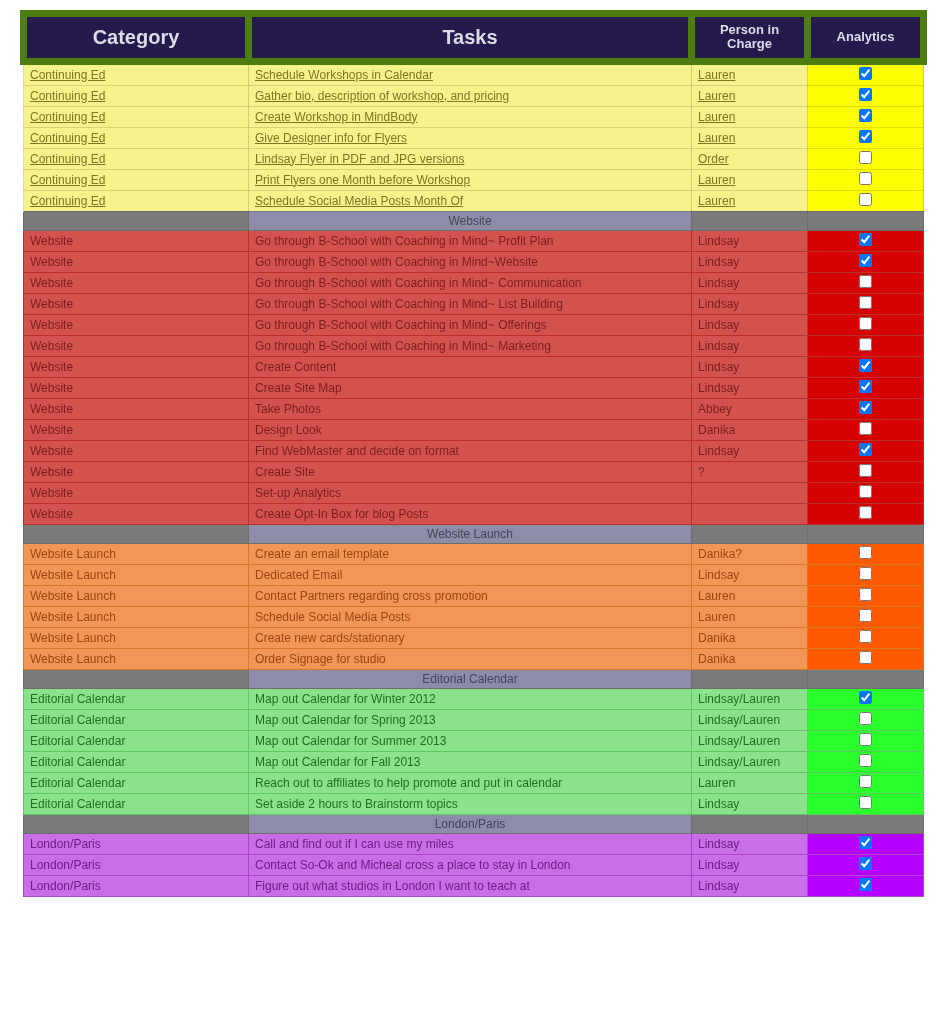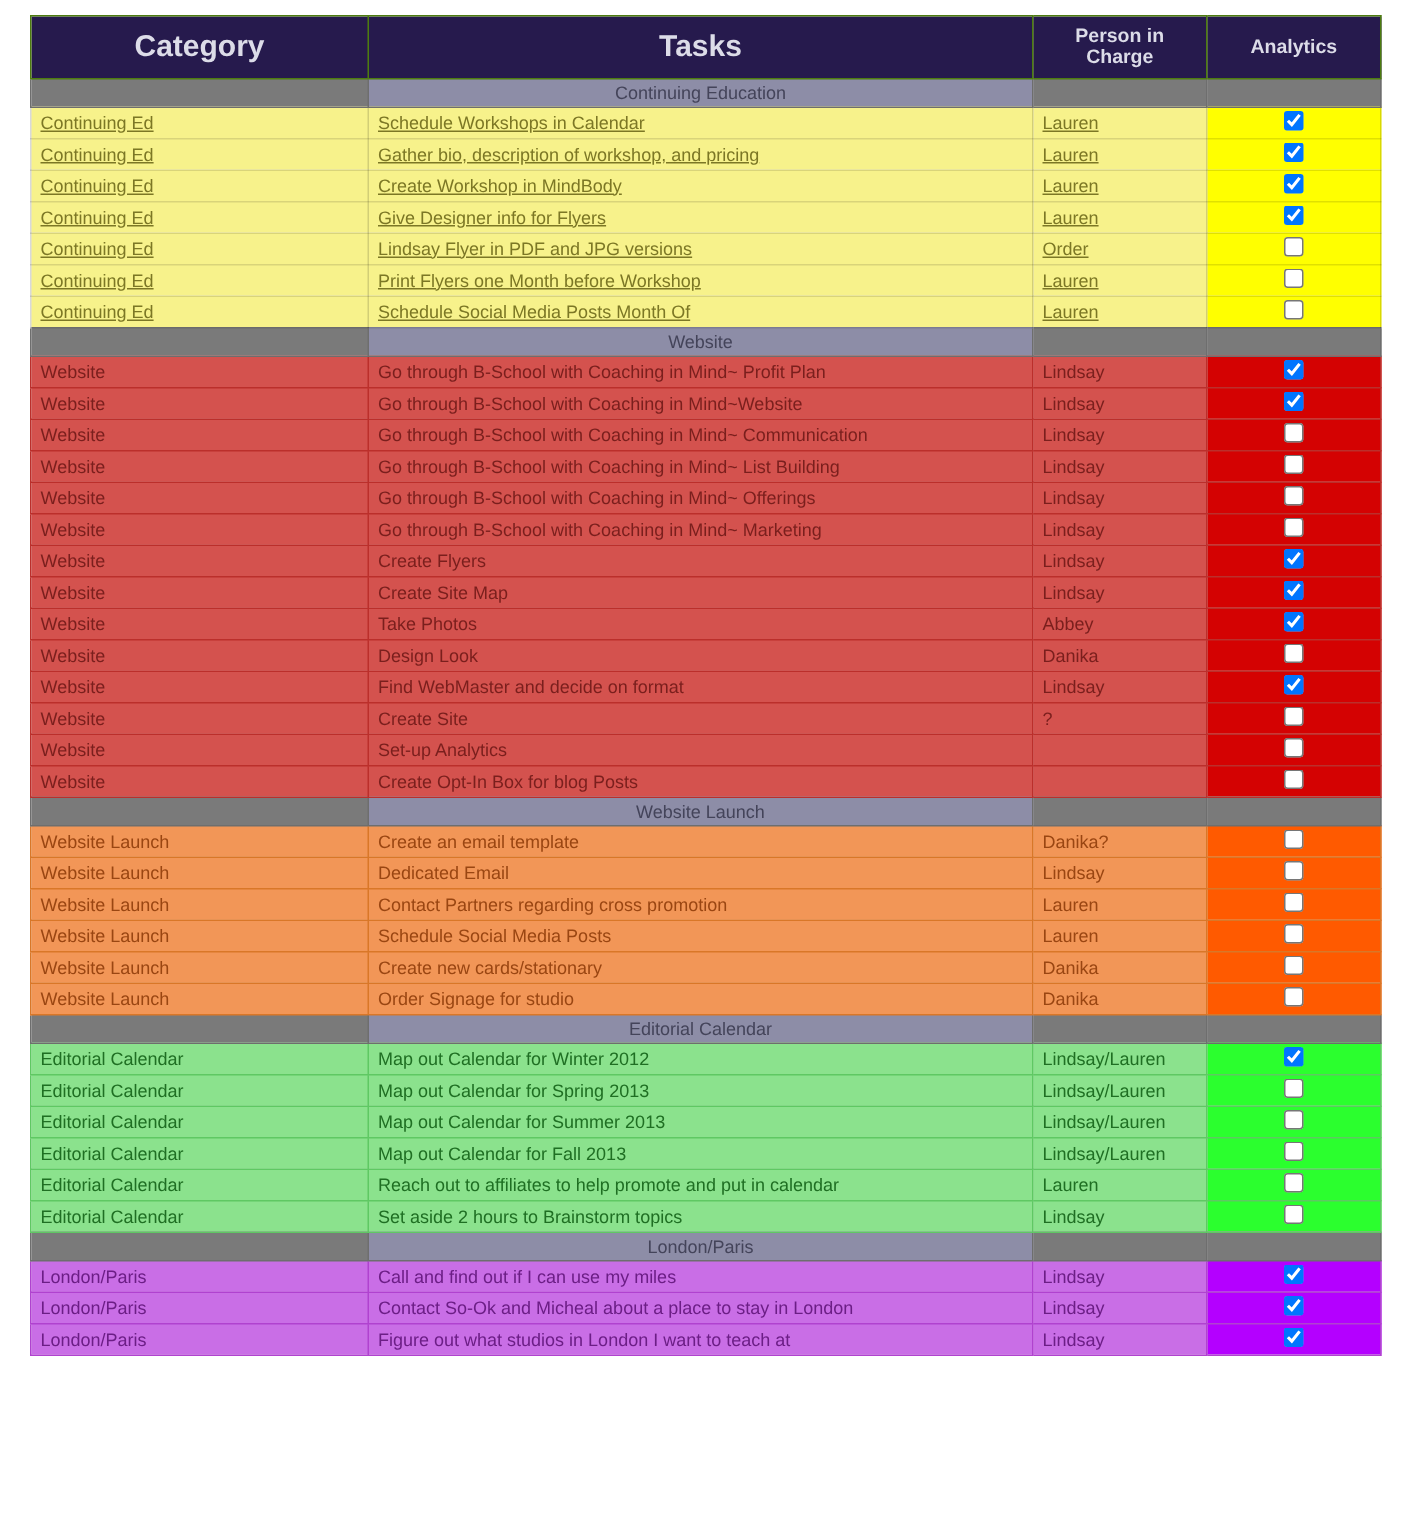--- a/index.html
+++ b/index.html
@@ -27,21 +27,21 @@
   col.c-cat   {width:225px;}
   col.c-task  {width:443px;}
   col.c-pers  {width:116px;}
   col.c-sched {width:116px;}
   th{
     background:#261a4d;
     color:#dcdce8;
     font-weight:600;
     font-size:20px;
     padding:6px 20px;
-    border:1px solid #4d7c0f;
+    border:7px solid #4d7c0f;
     margin-left:44px;
   }
   th.small{font-size:13px; line-height:1.1;}
   td{
     font-size:12px;
     padding:3px 6px;
     height:14px;
     vertical-align:middle;
     border-left:1px solid rgba(0,0,0,.15);
     border-right:1px solid rgba(0,0,0,.15);
@@ -97,26 +97,20 @@
     </colgroup>
     <thead>
       <tr>
         <th>Category</th>
         <th>Tasks</th>
         <th class="small">Person in Charge</th>
         <th class="small">Analytics</th>
       </tr>
     </thead>
     <tbody id="tbody">
-        <tr class="sep">
-          <td></td>
-          <td class="sep-label">Continuing Education</td>
-          <td></td>
-          <td></td>
-        </tr>
         <tr class="sec-yellow">
           <td>Continuing Ed</td>
           <td>Schedule Workshops in Calendar</td>
           <td>Lauren</td>
           <td class="sched"><input type="checkbox" checked="" style=""></td>
         </tr>
         <tr class="sec-yellow">
           <td>Continuing Ed</td>
           <td>Gather bio, description of workshop, and pricing</td>
           <td>Lauren</td>
@@ -189,21 +183,21 @@
           <td class="sched"><input type="checkbox" style=""></td>
         </tr>
         <tr class="sec-red">
           <td>Website</td>
           <td>Go through B-School with Coaching in Mind~ Marketing</td>
           <td>Lindsay</td>
           <td class="sched"><input type="checkbox" style=""></td>
         </tr>
         <tr class="sec-red">
           <td>Website</td>
-          <td>Create Flyers</td>
+          <td>Create Content</td>
           <td>Lindsay</td>
           <td class="sched"><input type="checkbox" checked="" style=""></td>
         </tr>
         <tr class="sec-red">
           <td>Website</td>
           <td>Create Site Map</td>
           <td>Lindsay</td>
           <td class="sched"><input type="checkbox" checked="" style=""></td>
         </tr>
         <tr class="sec-red">
@@ -333,21 +327,21 @@
           <td></td>
         </tr>
         <tr class="sec-purple">
           <td>London/Paris</td>
           <td>Call and find out if I can use my miles</td>
           <td>Lindsay</td>
           <td class="sched"><input type="checkbox" checked="" style=""></td>
         </tr>
         <tr class="sec-purple">
           <td>London/Paris</td>
-          <td>Contact So-Ok and Micheal about a place to stay in London</td>
+          <td>Contact So-Ok and Micheal cross a place to stay in London</td>
           <td>Lindsay</td>
           <td class="sched"><input type="checkbox" checked="" style=""></td>
         </tr>
         <tr class="sec-purple">
           <td>London/Paris</td>
           <td>Figure out what studios in London I want to teach at</td>
           <td>Lindsay</td>
           <td class="sched"><input type="checkbox" checked="" style=""></td>
         </tr>
       </tbody>

